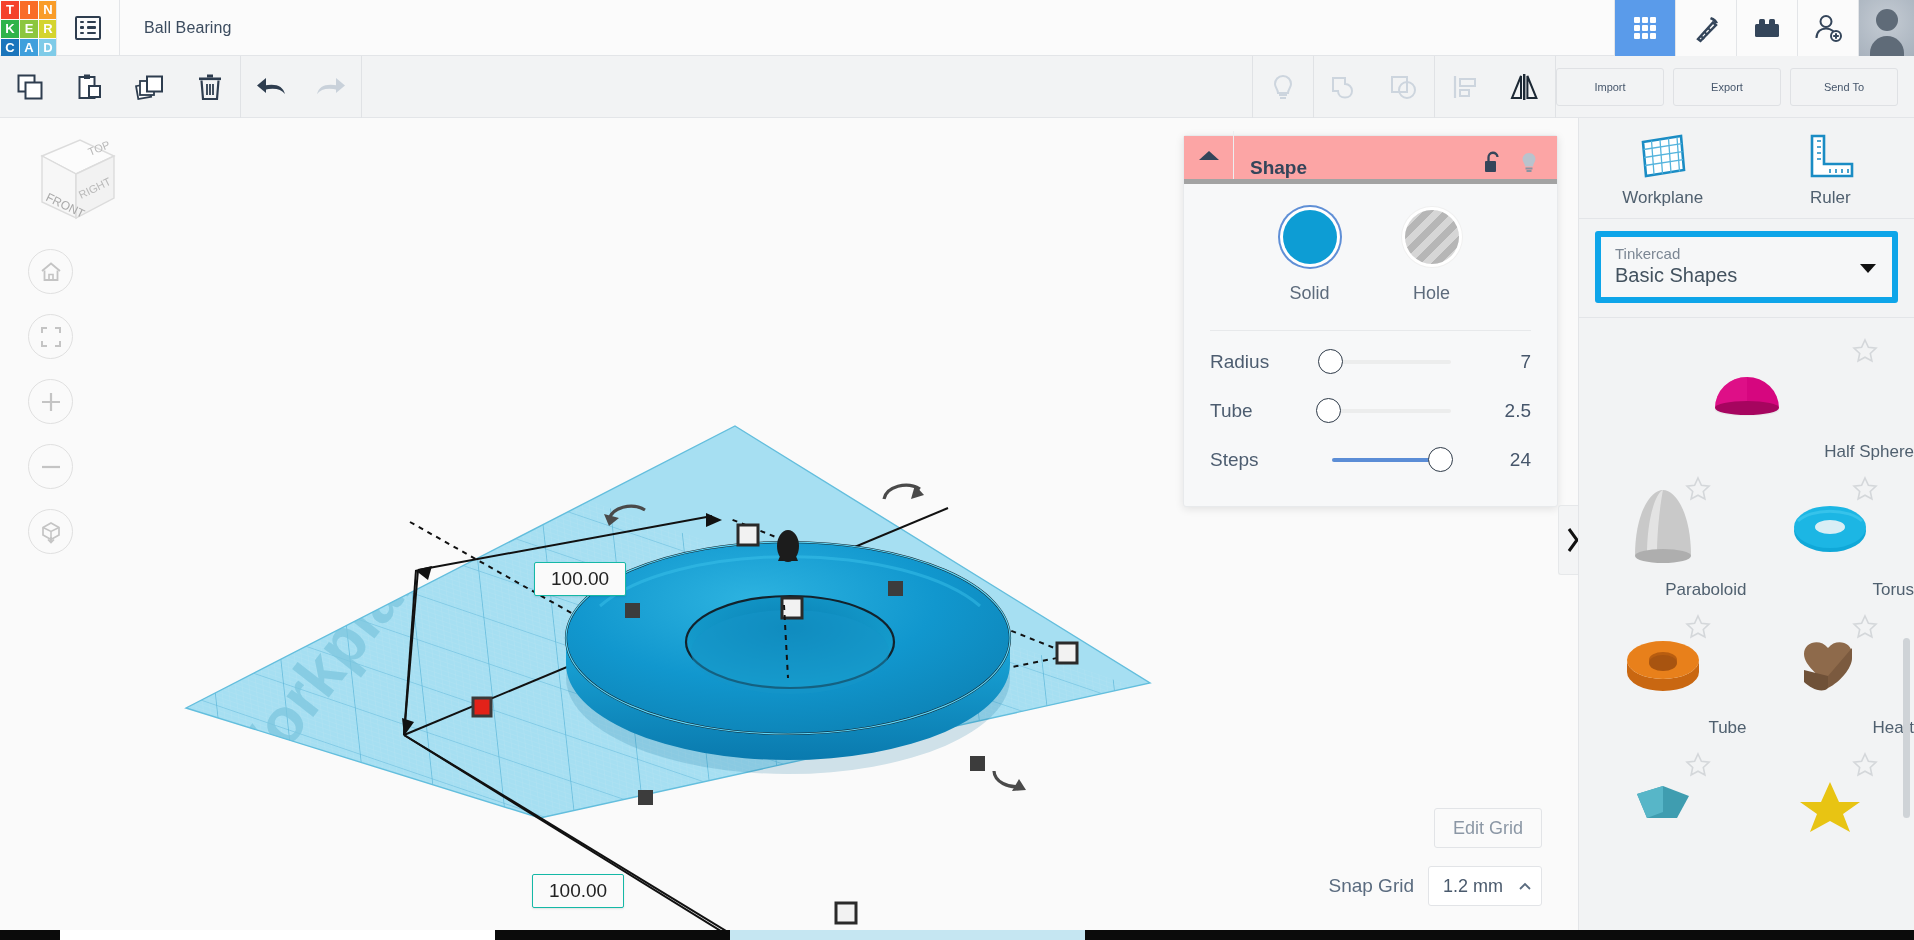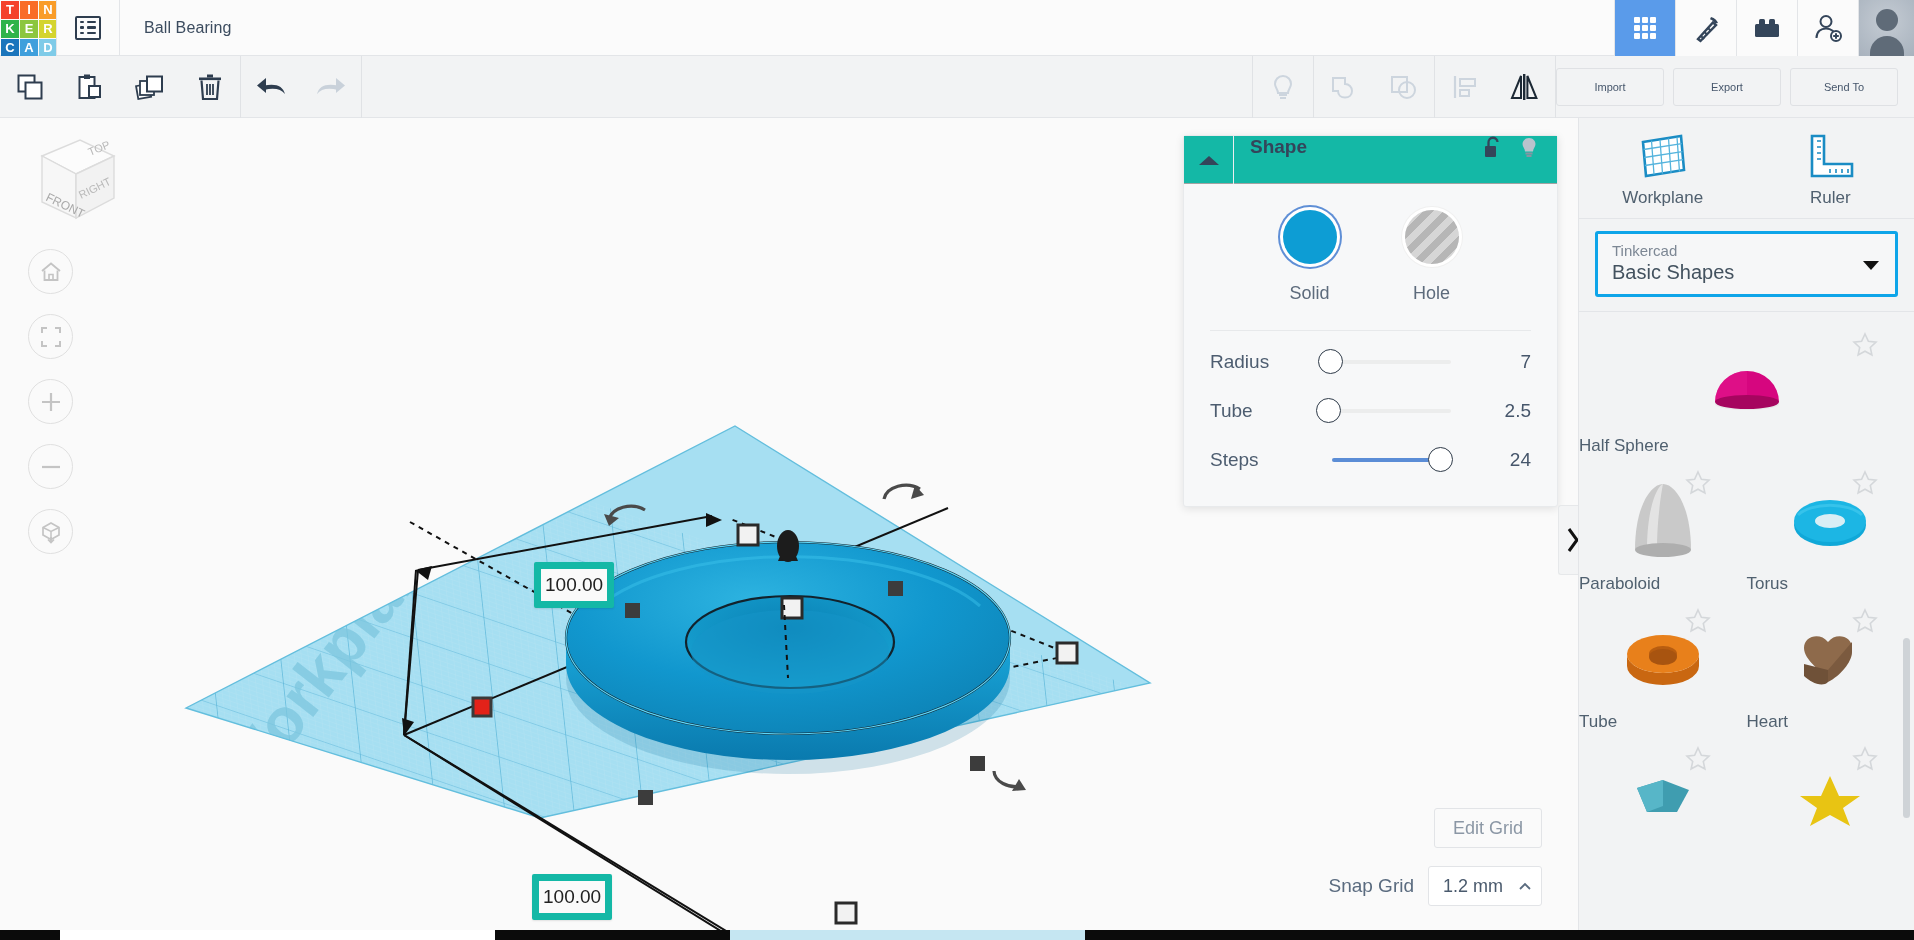--- a/index.html
+++ b/index.html
@@ -82,22 +82,22 @@
   }
   .viewnav { position: absolute; left: 8px; top: 0; width: 110px; }
   .viewcube { width: 105px; height: 105px; margin: 8px 0 18px 10px; position: relative; }
   .circ-btn {
     width: 45px; height: 45px; border-radius: 50%; border: 1.5px solid #e0e0e0;
     background: #fafafa; margin: 0 0 20px 20px; display: flex; align-items: center; justify-content: center;
   }
 
   
   .dimchip {
-    position: absolute; background: #fafafa; border: 7px solid #14b8a6;
-    padding: 5px 4px; font-size: 19px; color: #222; border-radius: 2px;
+    position: absolute; background: #fafafa; border: 1px solid #14b8a6;
+    padding: 5px 16px; font-size: 19px; color: #222; border-radius: 2px;
     box-shadow: 0 1px 2px rgba(0,0,0,.10);
   }
 
   
   .editgrid-btn {
     position: absolute; right: 36px; bottom: 82px; height: 40px; padding: 0 18px;
     border: 1px solid #e2e4e7; border-radius: 3px; background: #fafafa;
     color: #8b97a5; font-size: 18px; display: flex; align-items: center;
   }
   .snaprow {
@@ -111,22 +111,22 @@
     display: flex; align-items: center; justify-content: space-between; padding: 0 10px 0 14px; gap: 10px;
   }
 
   
   .shape-panel {
     position: absolute; left: 1183px; top: 135px; width: 375px;
     background: #f7f8f9; border: 1px solid #e8eaec; border-radius: 3px;
     box-shadow: 0 2px 8px rgba(0,0,0,.10);
   }
   .sp-head {
-    height: 48px; background: #14b8a6; display: flex; align-items: flex-start;
-    border-bottom: 1px solid #a3a3a3;
+    height: 48px; background: #fca5a5; display: flex; align-items: flex-end;
+    border-bottom: 5px solid #a3a3a3;
   }
   .sp-collapse { width: 50px; height: 48px; display: flex; align-items: center; justify-content: center;
     border-right: 1px solid #eceef0; }
   .sp-title { font-size: 19px; font-weight: bold; color: #34455a; margin-left: 16px; }
   .sp-head-icons { margin-left: auto; display: flex; gap: 16px; padding-right: 18px; }
   .sp-body { padding: 18px 0 22px; }
   .swatches { display: flex; justify-content: center; gap: 68px; padding: 8px 0 12px; }
   .swatch { display: flex; flex-direction: column; align-items: center; gap: 19px; }
   .sw-circle { width: 54px; height: 54px; border-radius: 50%; }
   .sw-solid { background: #0d9dd4; box-shadow: 0 0 0 3px #fff, 0 0 0 5px #5f8fd6; }
@@ -159,33 +159,33 @@
   .sidebar {
     position: absolute; top: 118px; right: 0; width: 336px; height: 822px;
     background: #f2f3f4; border-left: 1px solid #e3e5e8; overflow: hidden;
   }
   .sb-tools { display: flex; padding: 14px 0 10px; }
   .sb-tool { flex: 1 1 0; display: flex; flex-direction: column; align-items: center; gap: 8px; }
   .sb-tool-label { font-size: 17px; color: #50606f; }
   .sb-sep { height: 1px; background: #e3e5e8; }
   .sb-select-wrap { padding: 12px 16px 14px; }
   .sb-select {
-    background: #f6f7f8; border: 3px solid #0ea5e9; border-radius: 3px;
+    background: #f6f7f8; border: 6px solid #0ea5e9; border-radius: 3px;
     padding: 8px 14px 10px; position: relative;
   }
   .sb-sel-small { font-size: 15px; color: #7c8794; }
   .sb-sel-main { font-size: 20px; color: #43525f; margin-top: 2px; }
   .sb-caret {
     position: absolute; right: 16px; top: 50%; margin-top: -3px;
     width: 0; height: 0; border-left: 8px solid transparent; border-right: 8px solid transparent;
     border-top: 9px solid #111;
   }
   .shape-grid { padding: 10px 0 0; position: relative; }
   .shape-row { display: flex; }
-  .shape-cell { flex: 1 1 0; position: relative; padding: 12px 0 4px; text-align: left; }
+  .shape-cell { flex: 1 1 0; position: relative; padding: 12px 0 4px; text-align: right; }
   .shape-star { position: absolute; right: 36px; top: 10px; }
   .shape-thumb { height: 96px; display: flex; align-items: center; justify-content: center; }
   .shape-name { font-size: 17px; color: #50606f; margin-top: 6px; }
   .sb-scroll {
     position: absolute; right: 4px; top: 520px; width: 7px; height: 180px;
     background: #cfd3d7; border-radius: 4px;
   }
 
   
   .bottom-bar { position: absolute; left: 0; bottom: 0; width: 1914px; height: 10px; background: #0b0b0b; }

